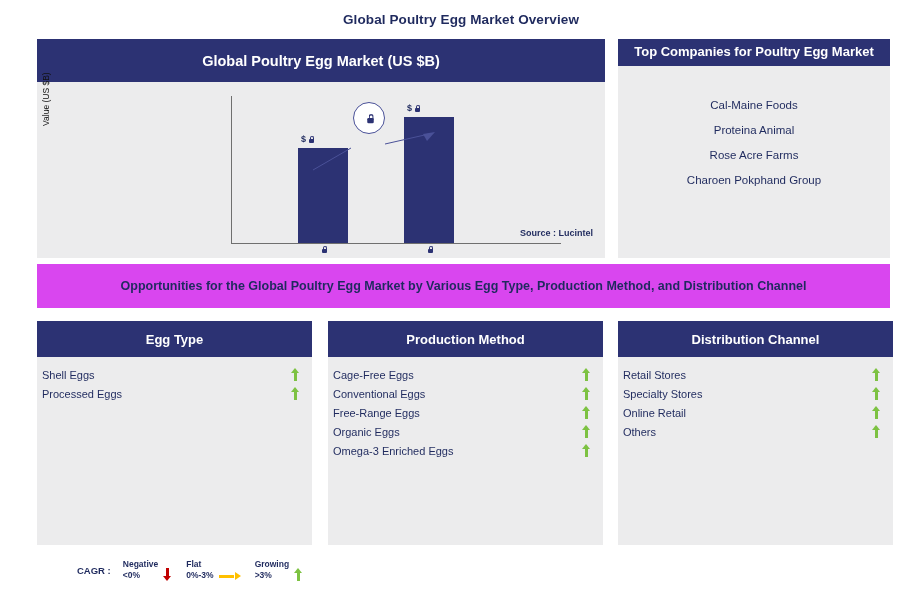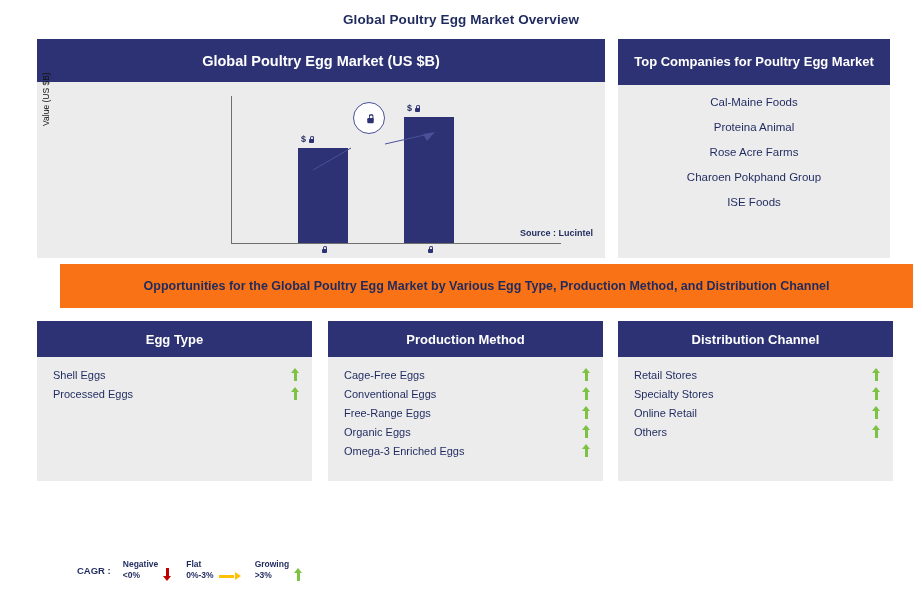--- a/index.html
+++ b/index.html
@@ -173,82 +173,81 @@
   
   .companies-panel {
     position: absolute;
     left: 618px;
     top: 39px;
     width: 272px;
     height: 219px;
     background: #ececed;
   }
   .companies-header {
-    height: 46px;
+    height: 27px;
     background: #2c3273;
     color: #ffffff;
     font-size: 13px;
     font-weight: bold;
     display: flex;
     align-items: center;
     justify-content: center;
     text-align: center;
     line-height: 1.25;
     padding: 0 10px;
     box-sizing: border-box;
   }
   .company-list {
-    padding-top: 4px;
+    padding-top: 26px;
   }
   .company-item {
     text-align: center;
     font-size: 11.5px;
     color: #1f2a5e;
     padding: 6.5px 0;
   }
   
   .opps-banner {
     position: absolute;
     left: 37px;
     top: 264px;
     width: 853px;
     height: 44px;
-    background: #f97316;
+    background: #d946ef;
     display: flex;
     align-items: center;
     justify-content: center;
     font-size: 12.5px;
     font-weight: bold;
     color: #1f2a5e;
     text-align: center;
-    margin-left: 23px;
   }
   
   .col {
     position: absolute;
     top: 321px;
     width: 275px;
-    height: 160px;
+    height: 224px;
     background: #ececed;
   }
   .col-1 { left: 37px; }
   .col-2 { left: 328px; }
   .col-3 { left: 618px; }
   .col-header {
     height: 36px;
     background: #2c3273;
     color: #ffffff;
     font-size: 13px;
     font-weight: bold;
     display: flex;
     align-items: center;
     justify-content: center;
   }
   .col-list {
-    padding: 8px 10px 0 16px;
+    padding: 8px 10px 0 5px;
   }
   .col-row {
     display: flex;
     align-items: center;
     justify-content: space-between;
     font-size: 11px;
     color: #1f2a5e;
     height: 19px;
   }
   .up-arrow {
@@ -408,21 +407,20 @@
     </div>
   </div>
 
   <div class="companies-panel">
     <div class="companies-header">Top Companies for Poultry Egg Market</div>
     <div class="company-list">
       <div class="company-item">Cal-Maine Foods</div>
       <div class="company-item">Proteina Animal</div>
       <div class="company-item">Rose Acre Farms</div>
       <div class="company-item">Charoen Pokphand Group</div>
-      <div class="company-item">ISE Foods</div>
     </div>
   </div>
 
   <div class="opps-banner">Opportunities for the Global Poultry Egg Market by Various Egg Type, Production Method, and Distribution Channel</div>
 
   <div class="col col-1">
     <div class="col-header">Egg Type</div>
     <div class="col-list">
       <div class="col-row">
         <span>Shell Eggs</span>

